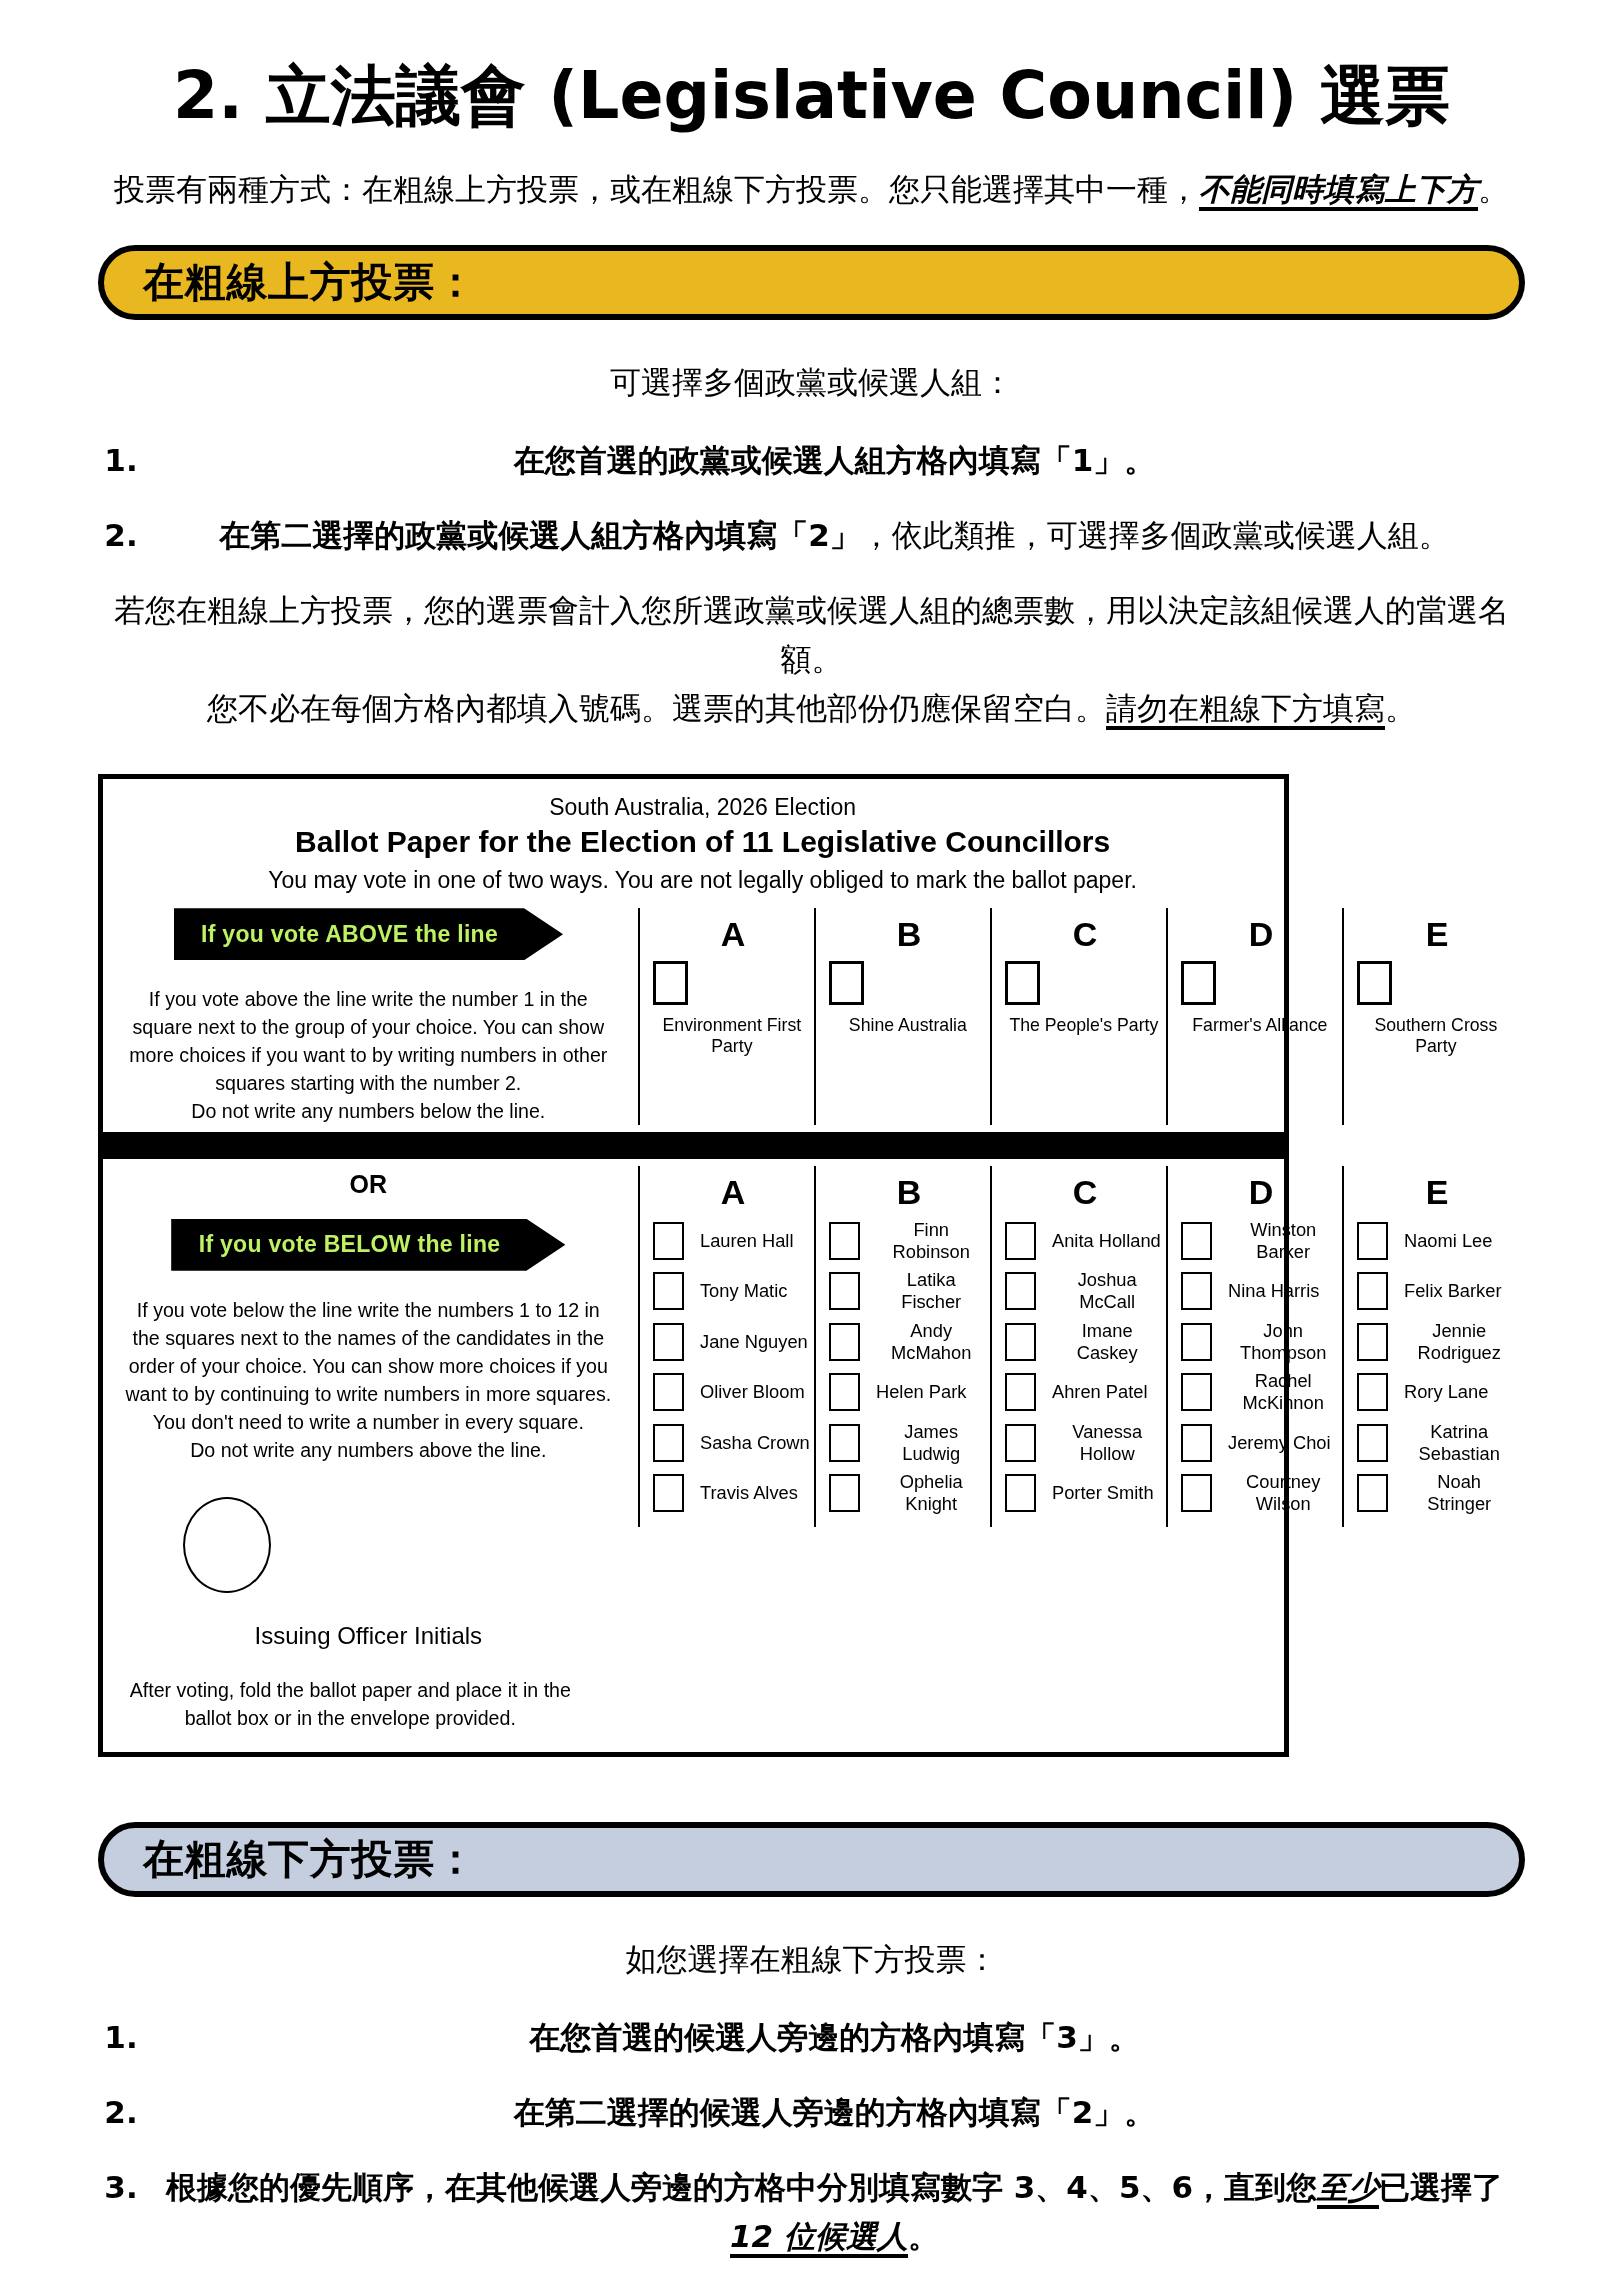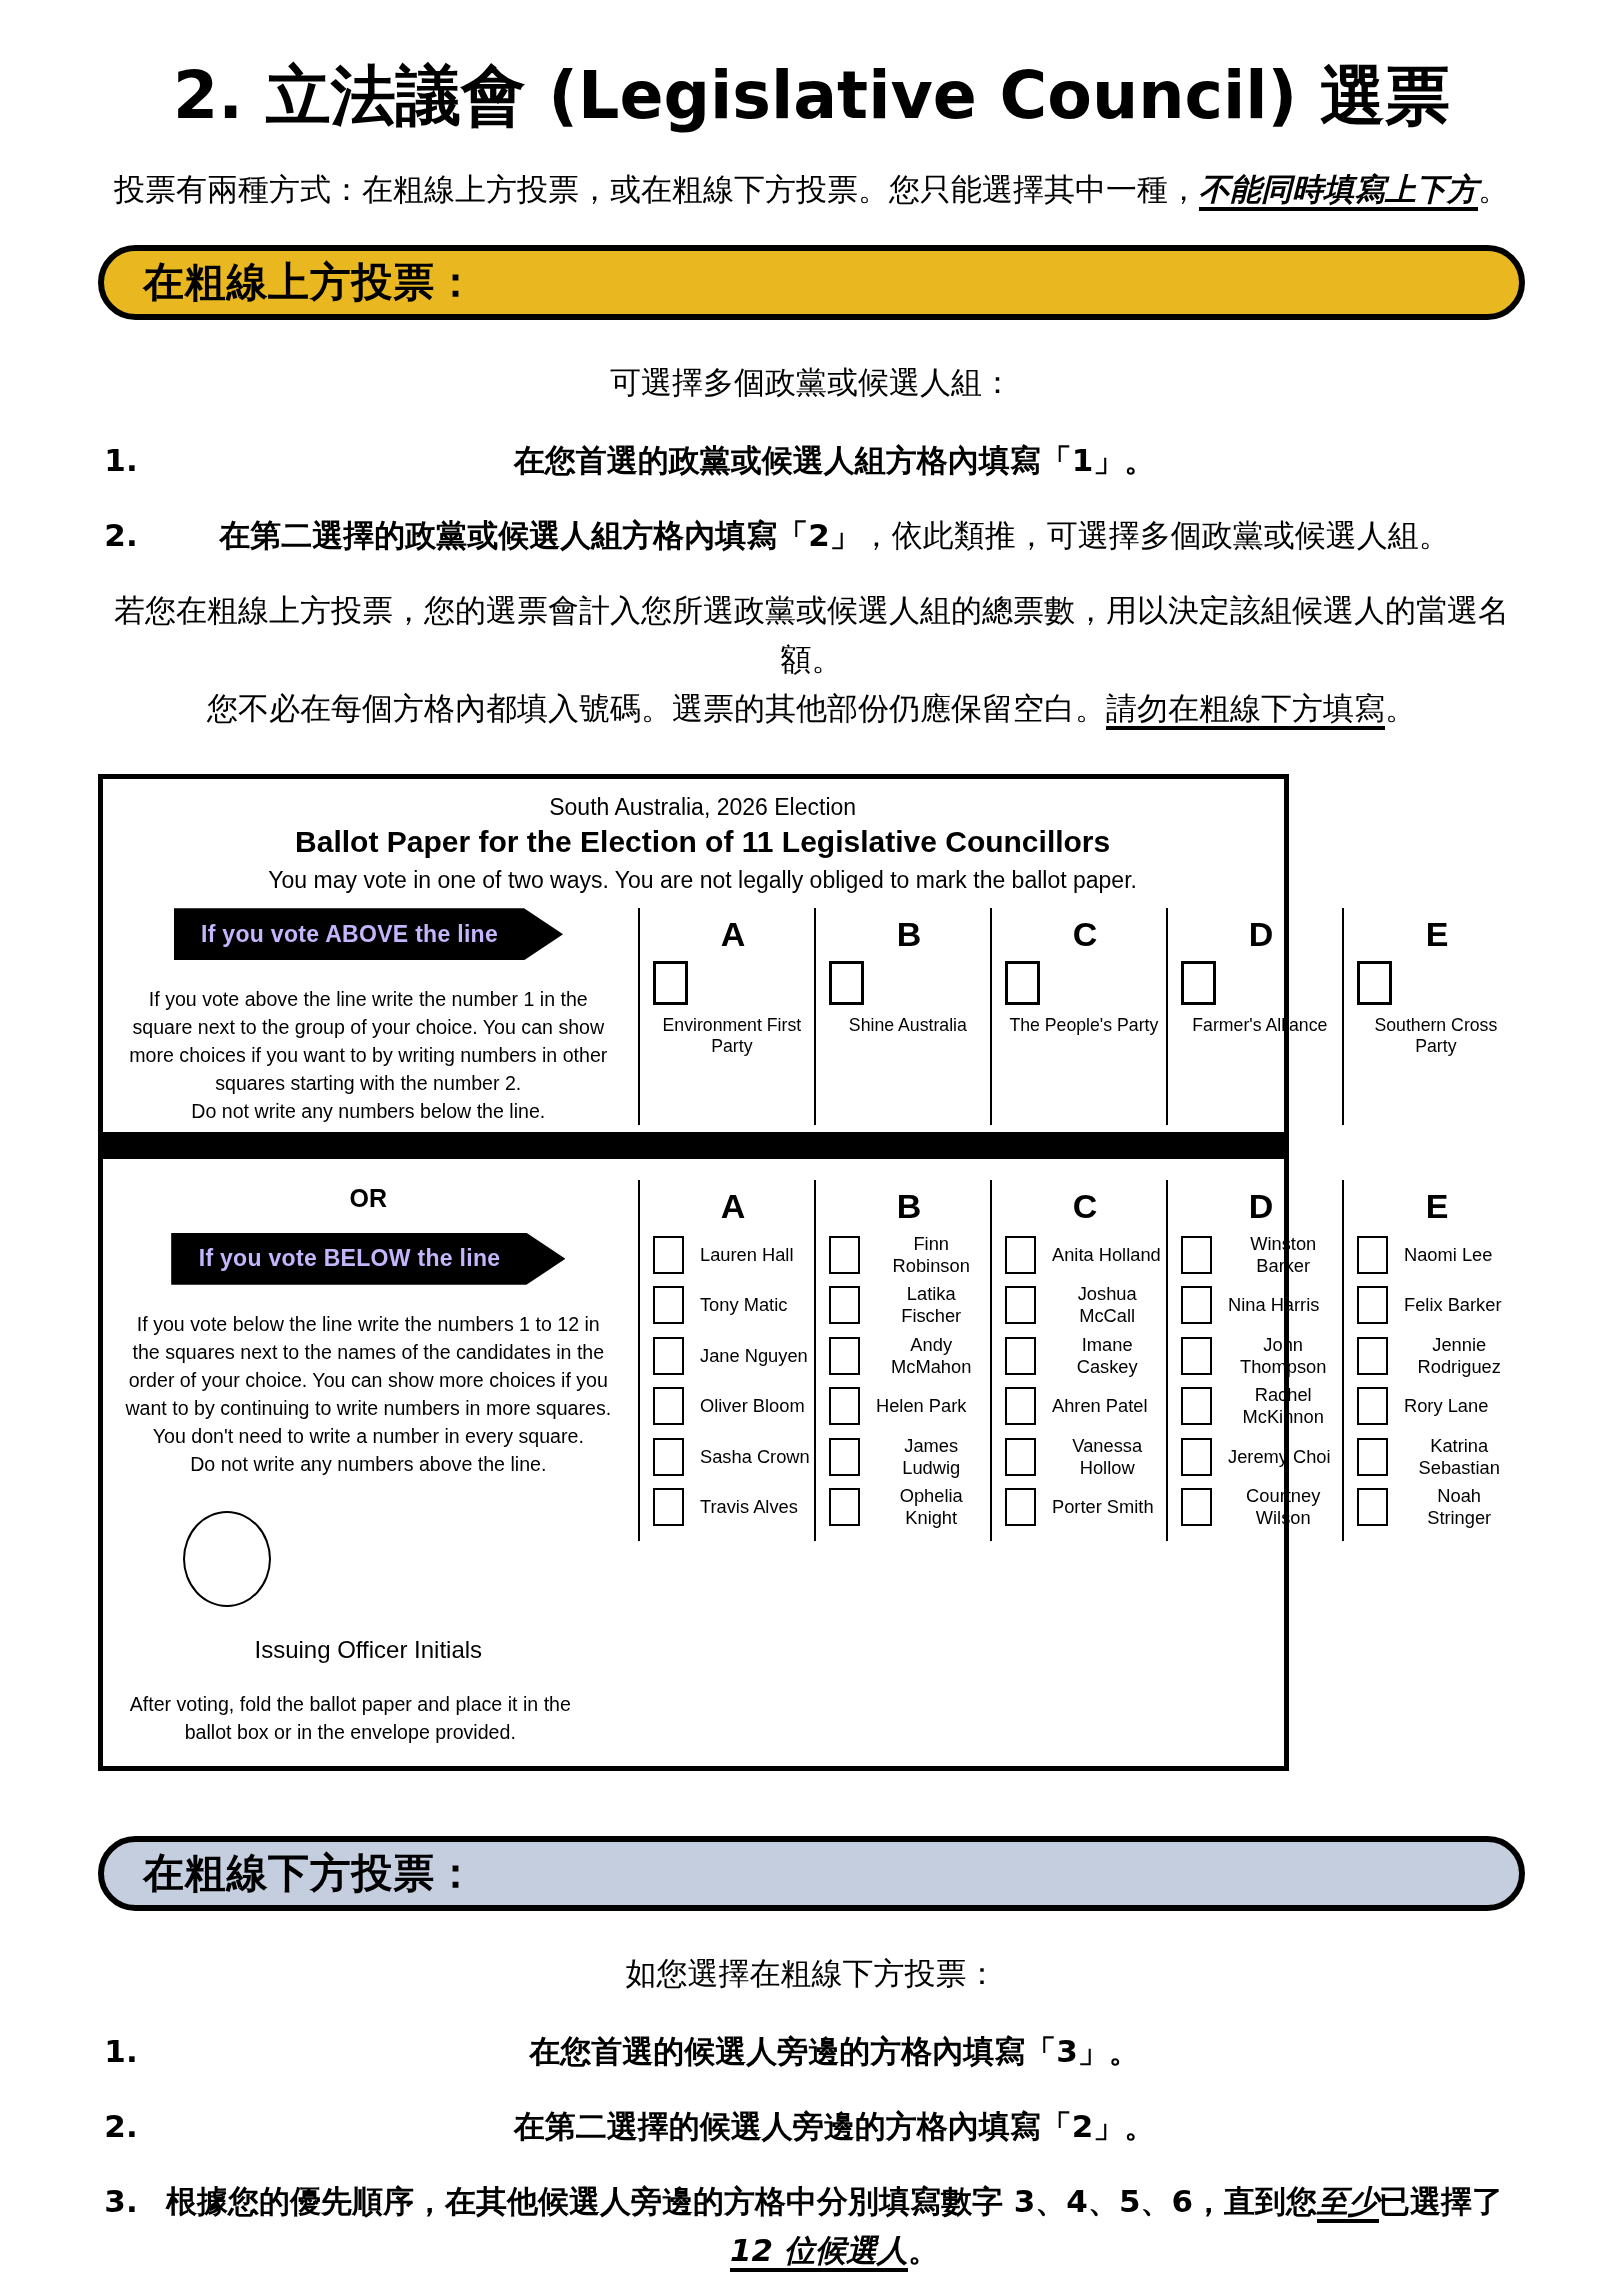--- a/index.html
+++ b/index.html
@@ -53,42 +53,42 @@
   .b-left { width: 517px; flex: 0 0 517px; padding-right: 23px; }
   .party-col {
     width: 176px; flex: 0 0 176px;
     border-left: 2px solid #000;
     padding: 6.5px 3.9px 0 13px;
   }
   .above-grid .party-col { min-height: 182px; }
 
   .arrow-banner {
     display: inline-flex; align-items: center;
-    background: #000; color: #c4b5fd;
+    background: #000; color: #bef264;
     height: 52px; padding: 0 65px 0 27.5px;
     font-size: 23px; font-weight: 700; letter-spacing: 0.3px;
     clip-path: polygon(0 0, calc(100% - 39px) 0, 100% 50%, calc(100% - 39px) 100%, 0 100%);
     margin-bottom: 25px;
   }
   .small-instr { font-size: 19.6px; line-height: 1.43; }
 
   .col-letter { font-size: 34px; font-weight: 900; line-height: 1; margin: 2.6px 0 9.2px 2.6px; }
   .vote-box {
     width: 35px; height: 44px;
     border: 3.3px solid #000; background: #fff;
   }
   .party-name { font-size: 17.7px; margin-top: 10.5px; }
 
   .thick-line {
     height: 27.5px; background: #000;
     width: calc(100% + 18.3px); margin-left: -18.3px;
     margin-top: 6.5px;
   }
 
-  .below-body { display: flex; align-items: flex-start; margin-top: 21px; }
+  .below-body { display: flex; align-items: flex-start; margin-top: 7px; }
   .below-body .party-col { height: 361px; }
   .or-label { font-size: 25px; font-weight: 900; margin: 3.9px 0 19.6px 0; }
 
   .cand-row { display: flex; align-items: center; margin-bottom: 6.5px; height: 44px; }
   .cand-box {
     width: 31px; height: 38px; flex: 0 0 31px;
     border: 2.6px solid #000; background: #fff;
     margin-right: 15.7px;
   }
   .cand-name { font-size: 18.3px; }

